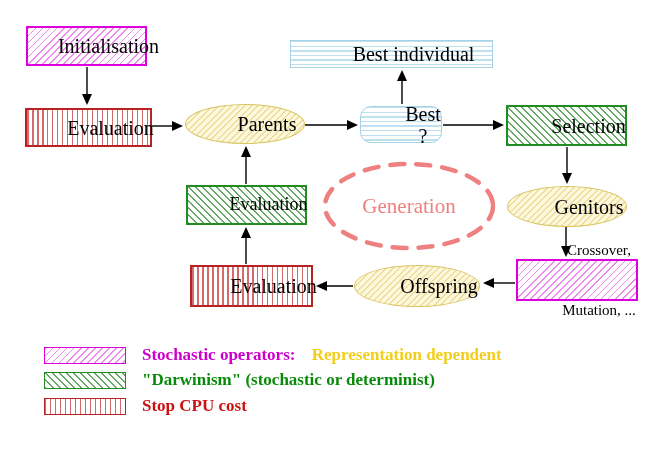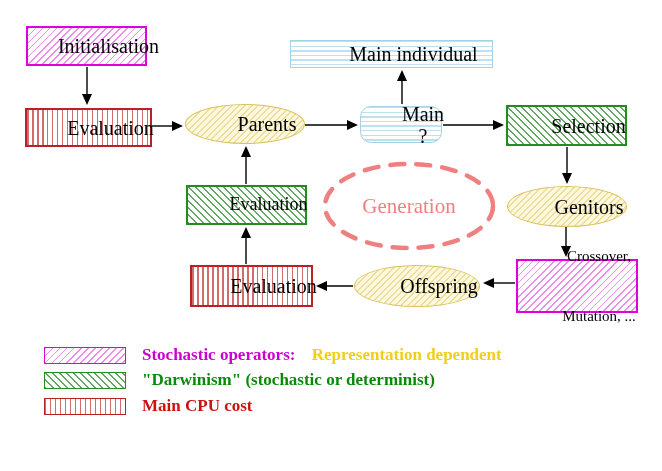--- a/index.html
+++ b/index.html
@@ -77,33 +77,33 @@
       <line x1="246" y1="184" x2="246" y2="148" marker-end="url(#ah)"></line>
     </g>
   </svg>
 
   <div class="node hatch-magenta" style="left:26px;  top:26px;  width:121px; height:40px;">Initialisation</div>
 
   <div class="node stripe-red" style="left:25px; top:108px; width:127px; height:39px;">Evaluation</div>
 
   <div class="node ellipse-yellow" style="left:185px; top:104px; width:120px; height:40px;">Parents</div>
 
-  <div class="node stripe-cyan" style="left:290px; top:40px; width:203px; height:28px;">Main individual</div>
+  <div class="node stripe-cyan" style="left:290px; top:40px; width:203px; height:28px;">Best individual</div>
 
-  <div class="node stripe-cyan rounded" style="left:360px; top:106px; width:82px; height:37px;">Main ?</div>
+  <div class="node stripe-cyan rounded" style="left:360px; top:106px; width:82px; height:37px;">Best ?</div>
 
   <div class="node hatch-green" style="left:506px; top:105px; width:121px; height:41px;">Selection</div>
 
   <div class="node hatch-green" style="left:186px; top:185px; width:121px; height:40px; font-size:18px;">Evaluation</div>
 
   <div class="generation-label" style="left:325px; top:164px; width:168px; height:84px;">Generation</div>
 
   <div class="node ellipse-yellow" style="left:507px; top:186px; width:120px; height:41px;">Genitors</div>
 
-  <div class="node hatch-magenta two-line" style="left:516px; top:259px; width:122px; height:54px;gap:44px;">
+  <div class="node hatch-magenta two-line" style="left:516px; top:259px; width:122px; height:42px;gap:44px;">
     <span>Crossover,</span>
     <span>Mutation, ...</span>
   </div>
 
   <div class="node ellipse-yellow" style="left:354px; top:265px; width:126px; height:42px;">Offspring</div>
 
   <div class="node stripe-red" style="left:190px; top:265px; width:123px; height:42px;">Evaluation</div>
 
   <div class="legend-row" style="top:345px;">
     <div class="legend-swatch hatch-magenta"></div>
@@ -113,17 +113,17 @@
     </div>
   </div>
 
   <div class="legend-row" style="top:370px;">
     <div class="legend-swatch hatch-green"></div>
     <div class="legend-text seg-green">"Darwinism" (stochastic or determinist)</div>
   </div>
 
   <div class="legend-row" style="top:396px;">
     <div class="legend-swatch stripe-red"></div>
-    <div class="legend-text seg-red">Main CPU cost</div>
+    <div class="legend-text seg-red">Stop CPU cost</div>
   </div>
 
 
 </div>
 
 </body></html>

